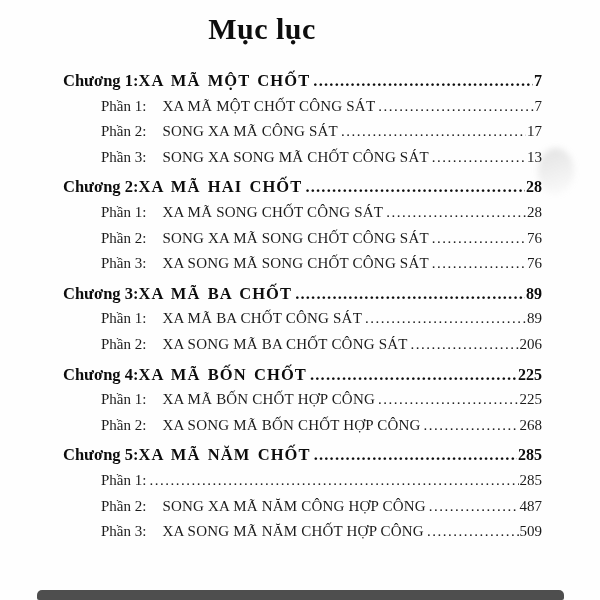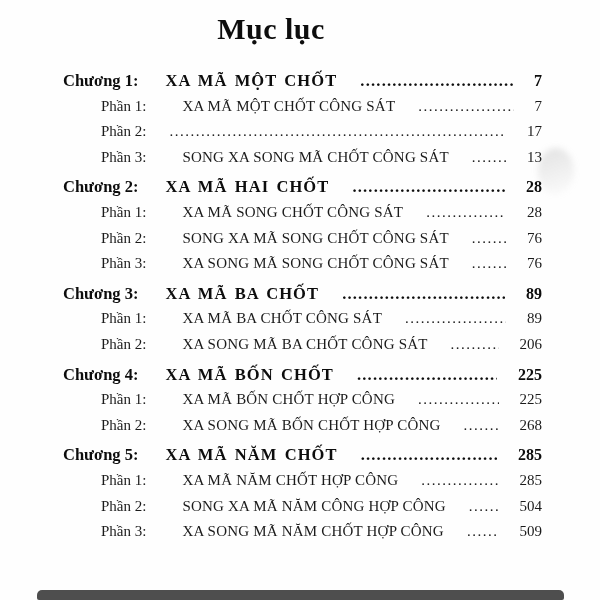--- a/index.html
+++ b/index.html
@@ -5,28 +5,28 @@
   html,body{margin:0;padding:0;}
   body{
     width:600px;height:600px;
     background:#ffffff;
     font-family:"Liberation Serif", serif;
     color:#161616;
     overflow:hidden;
   }
   .sheet{position:relative;width:600px;height:600px;background:#fefefe;overflow:hidden;}
   .title{
-    margin:0;position:absolute;top:12px;left:17px;width:508px;
+    margin:0;position:absolute;top:12px;left:8px;width:508px;
     text-align:center;font-size:30px;font-weight:bold;letter-spacing:.5px;color:#0d0d0d;
   }
   .toc{position:absolute;top:64px;left:63px;right:58px;}
-  .row{display:flex;align-items:flex-end;line-height:25.6px;white-space:nowrap;overflow:hidden;gap:20px;}
+  .row{display:flex;align-items:flex-end;line-height:25.6px;white-space:nowrap;overflow:hidden;}
   .row.chapter{margin-top:4px;font-weight:bold;font-size:16.5px;color:#0d0d0d;}
   .row.part{font-size:15px;padding-left:38px;color:#1b1b1b;}
-  .chapter .titletext{margin-left:7px;letter-spacing:1.1px;word-spacing:2px;}
+  .chapter .titletext{letter-spacing:1.1px;word-spacing:2px;}
   .part .titletext{margin-left:16px;letter-spacing:.2px;}
   .leader{flex:1;overflow:hidden;margin-left:3px;margin-right:1px;}
   .leader::after{
     content:"..........................................................................................................................";
     letter-spacing:1.5px;
   }
   .chapter .leader::after{letter-spacing:1.2px;}
   .pagenum{text-align:right;}
   .chapter .pagenum{font-size:16px;}
   .smudge{
@@ -52,20 +52,21 @@
         <span class="pagenum">7</span>
       </div>
       <div class="row part">
         <span class="label">Phần 1:</span>
         <span class="titletext">XA MÃ MỘT CHỐT CÔNG SÁT</span>
         <span class="leader"></span>
         <span class="pagenum">7</span>
       </div>
       <div class="row part">
         <span class="label">Phần 2:</span>
+        <span class="titletext">SONG XA MÃ CÔNG SÁT</span>
         <span class="leader"></span>
         <span class="pagenum">17</span>
       </div>
       <div class="row part">
         <span class="label">Phần 3:</span>
         <span class="titletext">SONG XA SONG MÃ CHỐT CÔNG SÁT</span>
         <span class="leader"></span>
         <span class="pagenum">13</span>
       </div>
       <div class="row chapter">
@@ -129,29 +130,28 @@
         <span class="pagenum">268</span>
       </div>
       <div class="row chapter">
         <span class="label">Chương 5:</span>
         <span class="titletext">XA MÃ NĂM CHỐT</span>
         <span class="leader"></span>
         <span class="pagenum">285</span>
       </div>
       <div class="row part">
         <span class="label">Phần 1:</span>
-        <span class="titletext">XA MÃ NĂM CHỐT HỢP CÔNG</span>
         <span class="leader"></span>
         <span class="pagenum">285</span>
       </div>
       <div class="row part">
         <span class="label">Phần 2:</span>
         <span class="titletext">SONG XA MÃ NĂM CÔNG HỢP CÔNG</span>
         <span class="leader"></span>
-        <span class="pagenum">504</span>
+        <span class="pagenum">487</span>
       </div>
       <div class="row part">
         <span class="label">Phần 3:</span>
         <span class="titletext">XA SONG MÃ NĂM CHỐT HỢP CÔNG</span>
         <span class="leader"></span>
         <span class="pagenum">509</span>
       </div>
     </div>
   <div class="smudge"></div>
   <div class="bottombar"></div>

